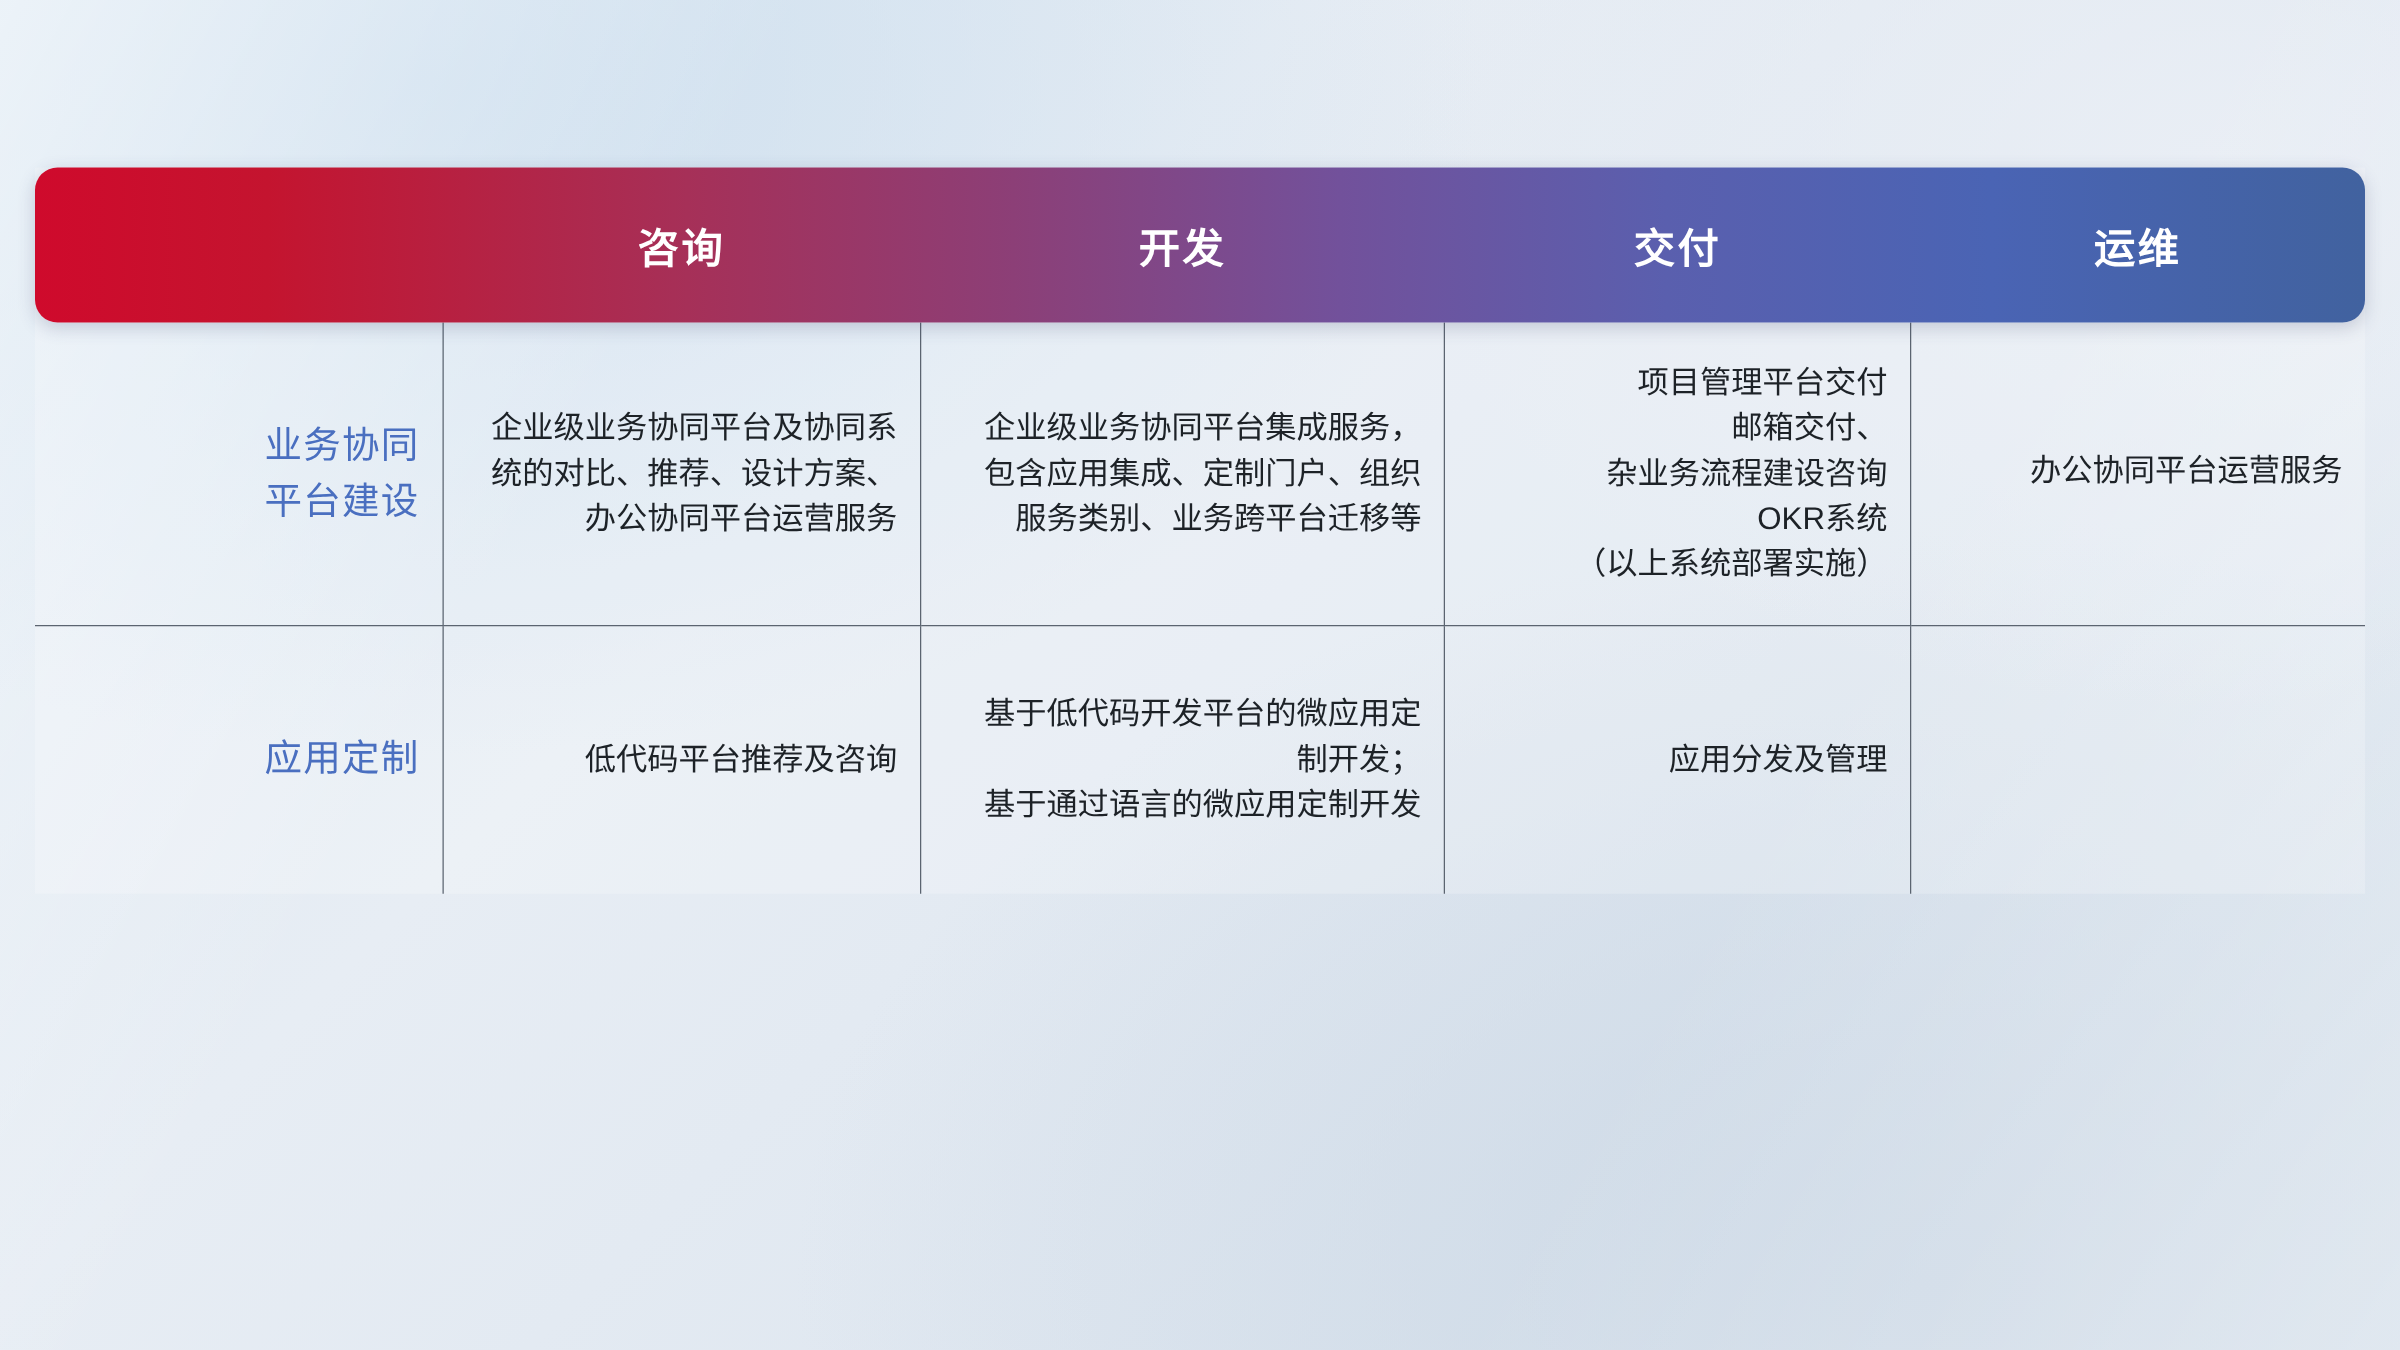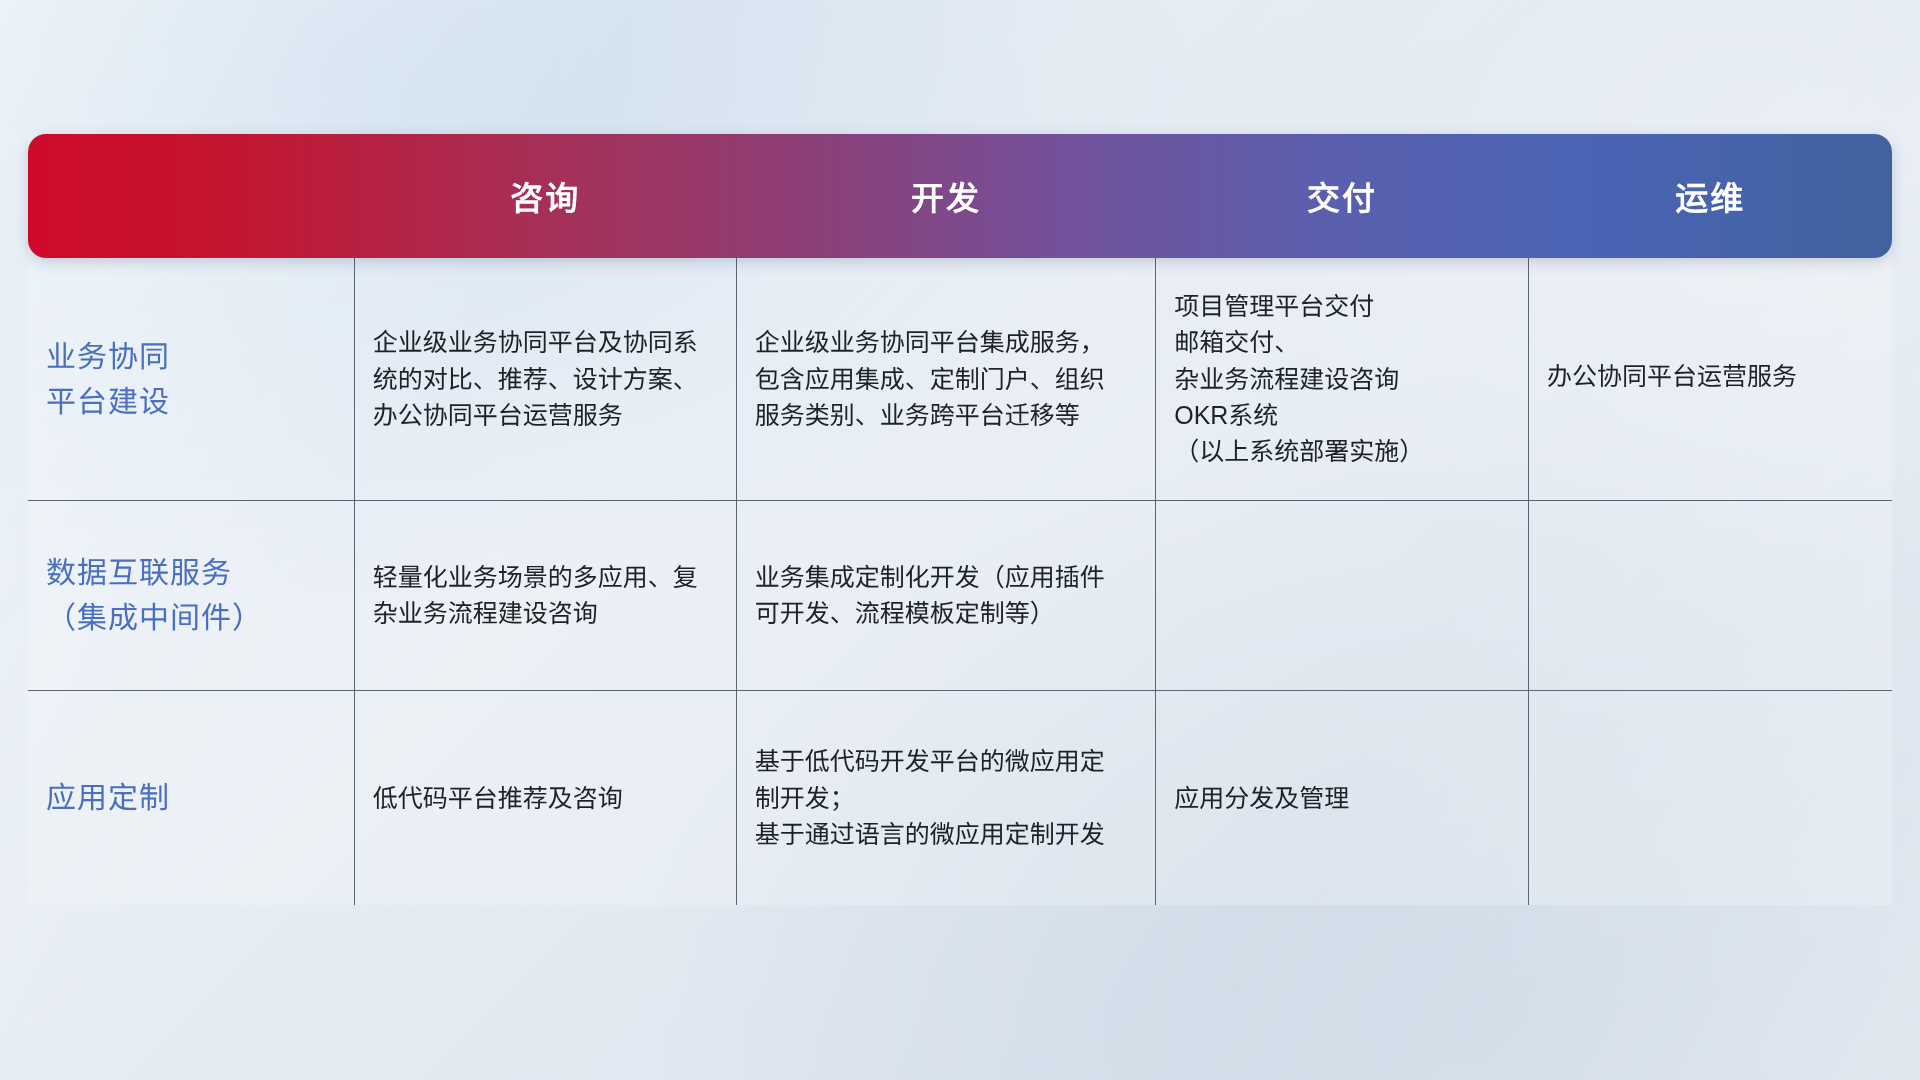--- a/index.html
+++ b/index.html
@@ -82,21 +82,21 @@
     box-shadow: 0 4px 14px rgba(60,70,110,0.22);
     z-index: 1;
   }
 
   
   tbody td {
     border: 1px solid #5b6470;
     font-size: 25px;
     line-height: 1.45;
     color: #1d2227;
-    text-align: left;
+    text-align: right;
     vertical-align: middle;
     padding: 16px 18px;
     background: transparent;
   }
   tbody tr td:first-child {
     border-left: none;
   }
   tbody tr td:last-child {
     border-right: none;
     font-family: Liberation Mono, monospace;
@@ -182,42 +182,20 @@
               <span class="ln">（以上系统部署实施）</span>
             </span>
           </td>
           <td>
             <span class="cell-lines">
               <span class="ln">办公协同平台运营服务</span>
             </span>
           </td>
         </tr>
 
-        <tr class="row-2">
-          <td class="cat">
-            <span class="cell-lines">
-              <span class="ln">数据互联服务</span>
-              <span class="ln">（集成中间件）</span>
-            </span>
-          </td>
-          <td>
-            <span class="cell-lines">
-              <span class="ln">轻量化业务场景的多应用、复</span>
-              <span class="ln">杂业务流程建设咨询</span>
-            </span>
-          </td>
-          <td>
-            <span class="cell-lines">
-              <span class="ln">业务集成定制化开发（应用插件</span>
-              <span class="ln">可开发、流程模板定制等）</span>
-            </span>
-          </td>
-          <td></td>
-          <td></td>
-        </tr>
 
         <tr class="row-3">
           <td class="cat">
             <span class="cell-lines">
               <span class="ln">应用定制</span>
             </span>
           </td>
           <td>
             <span class="cell-lines">
               <span class="ln">低代码平台推荐及咨询</span>

